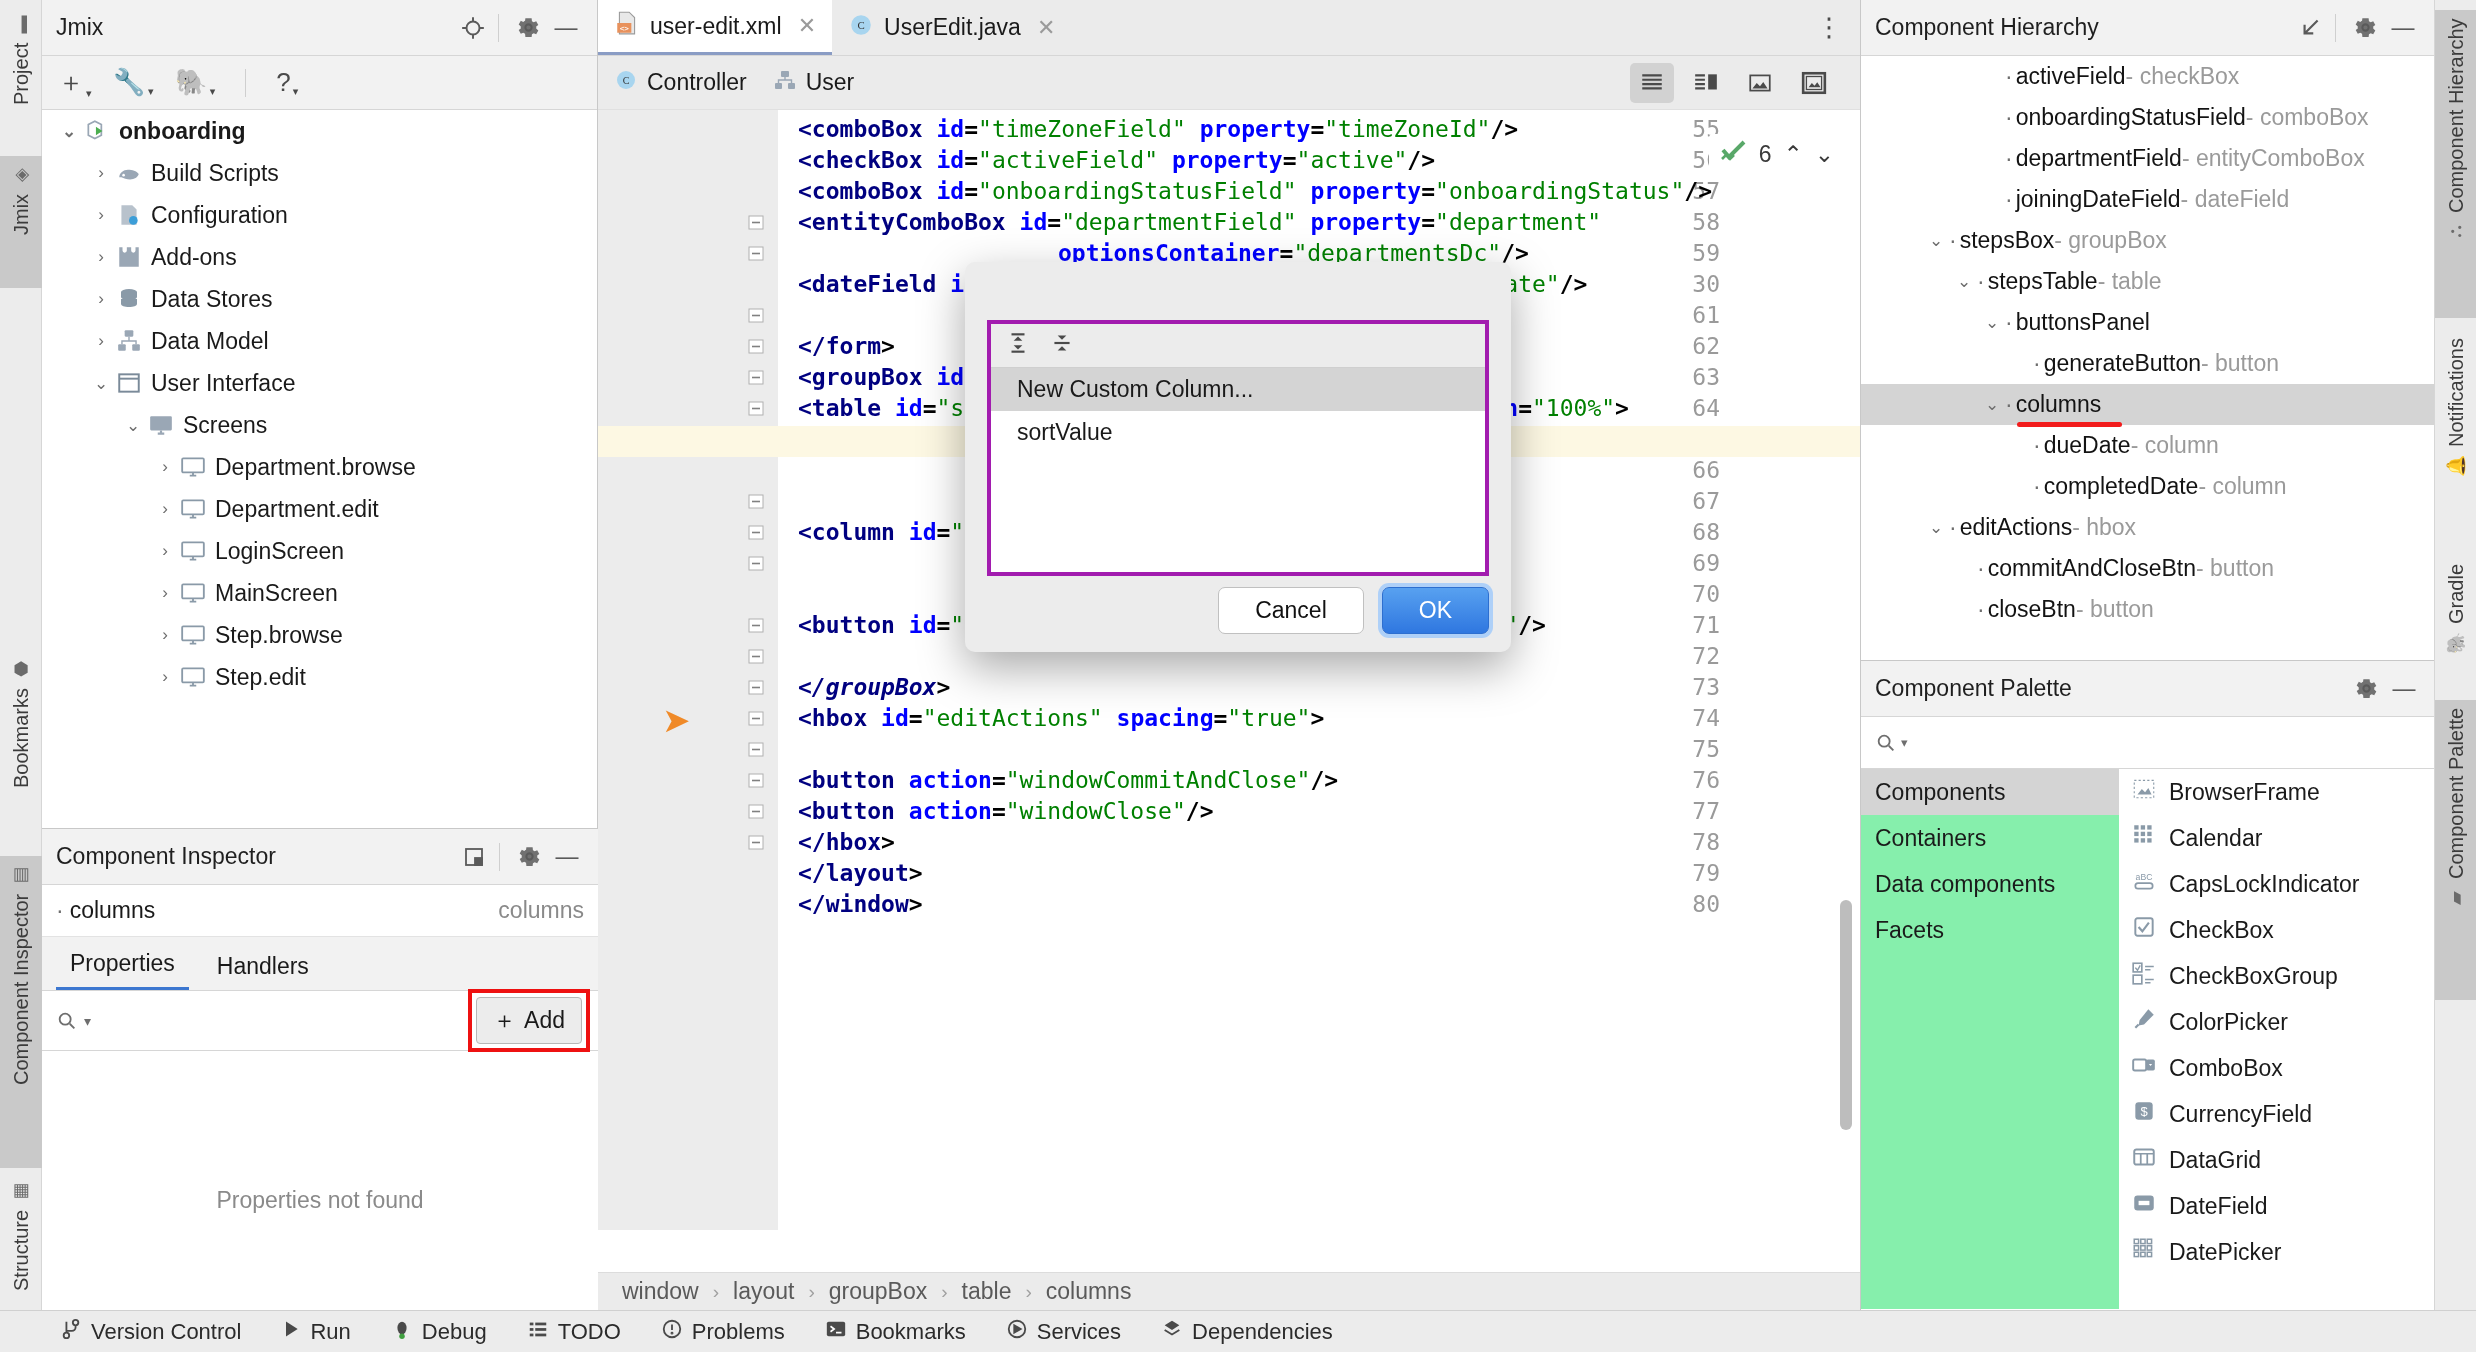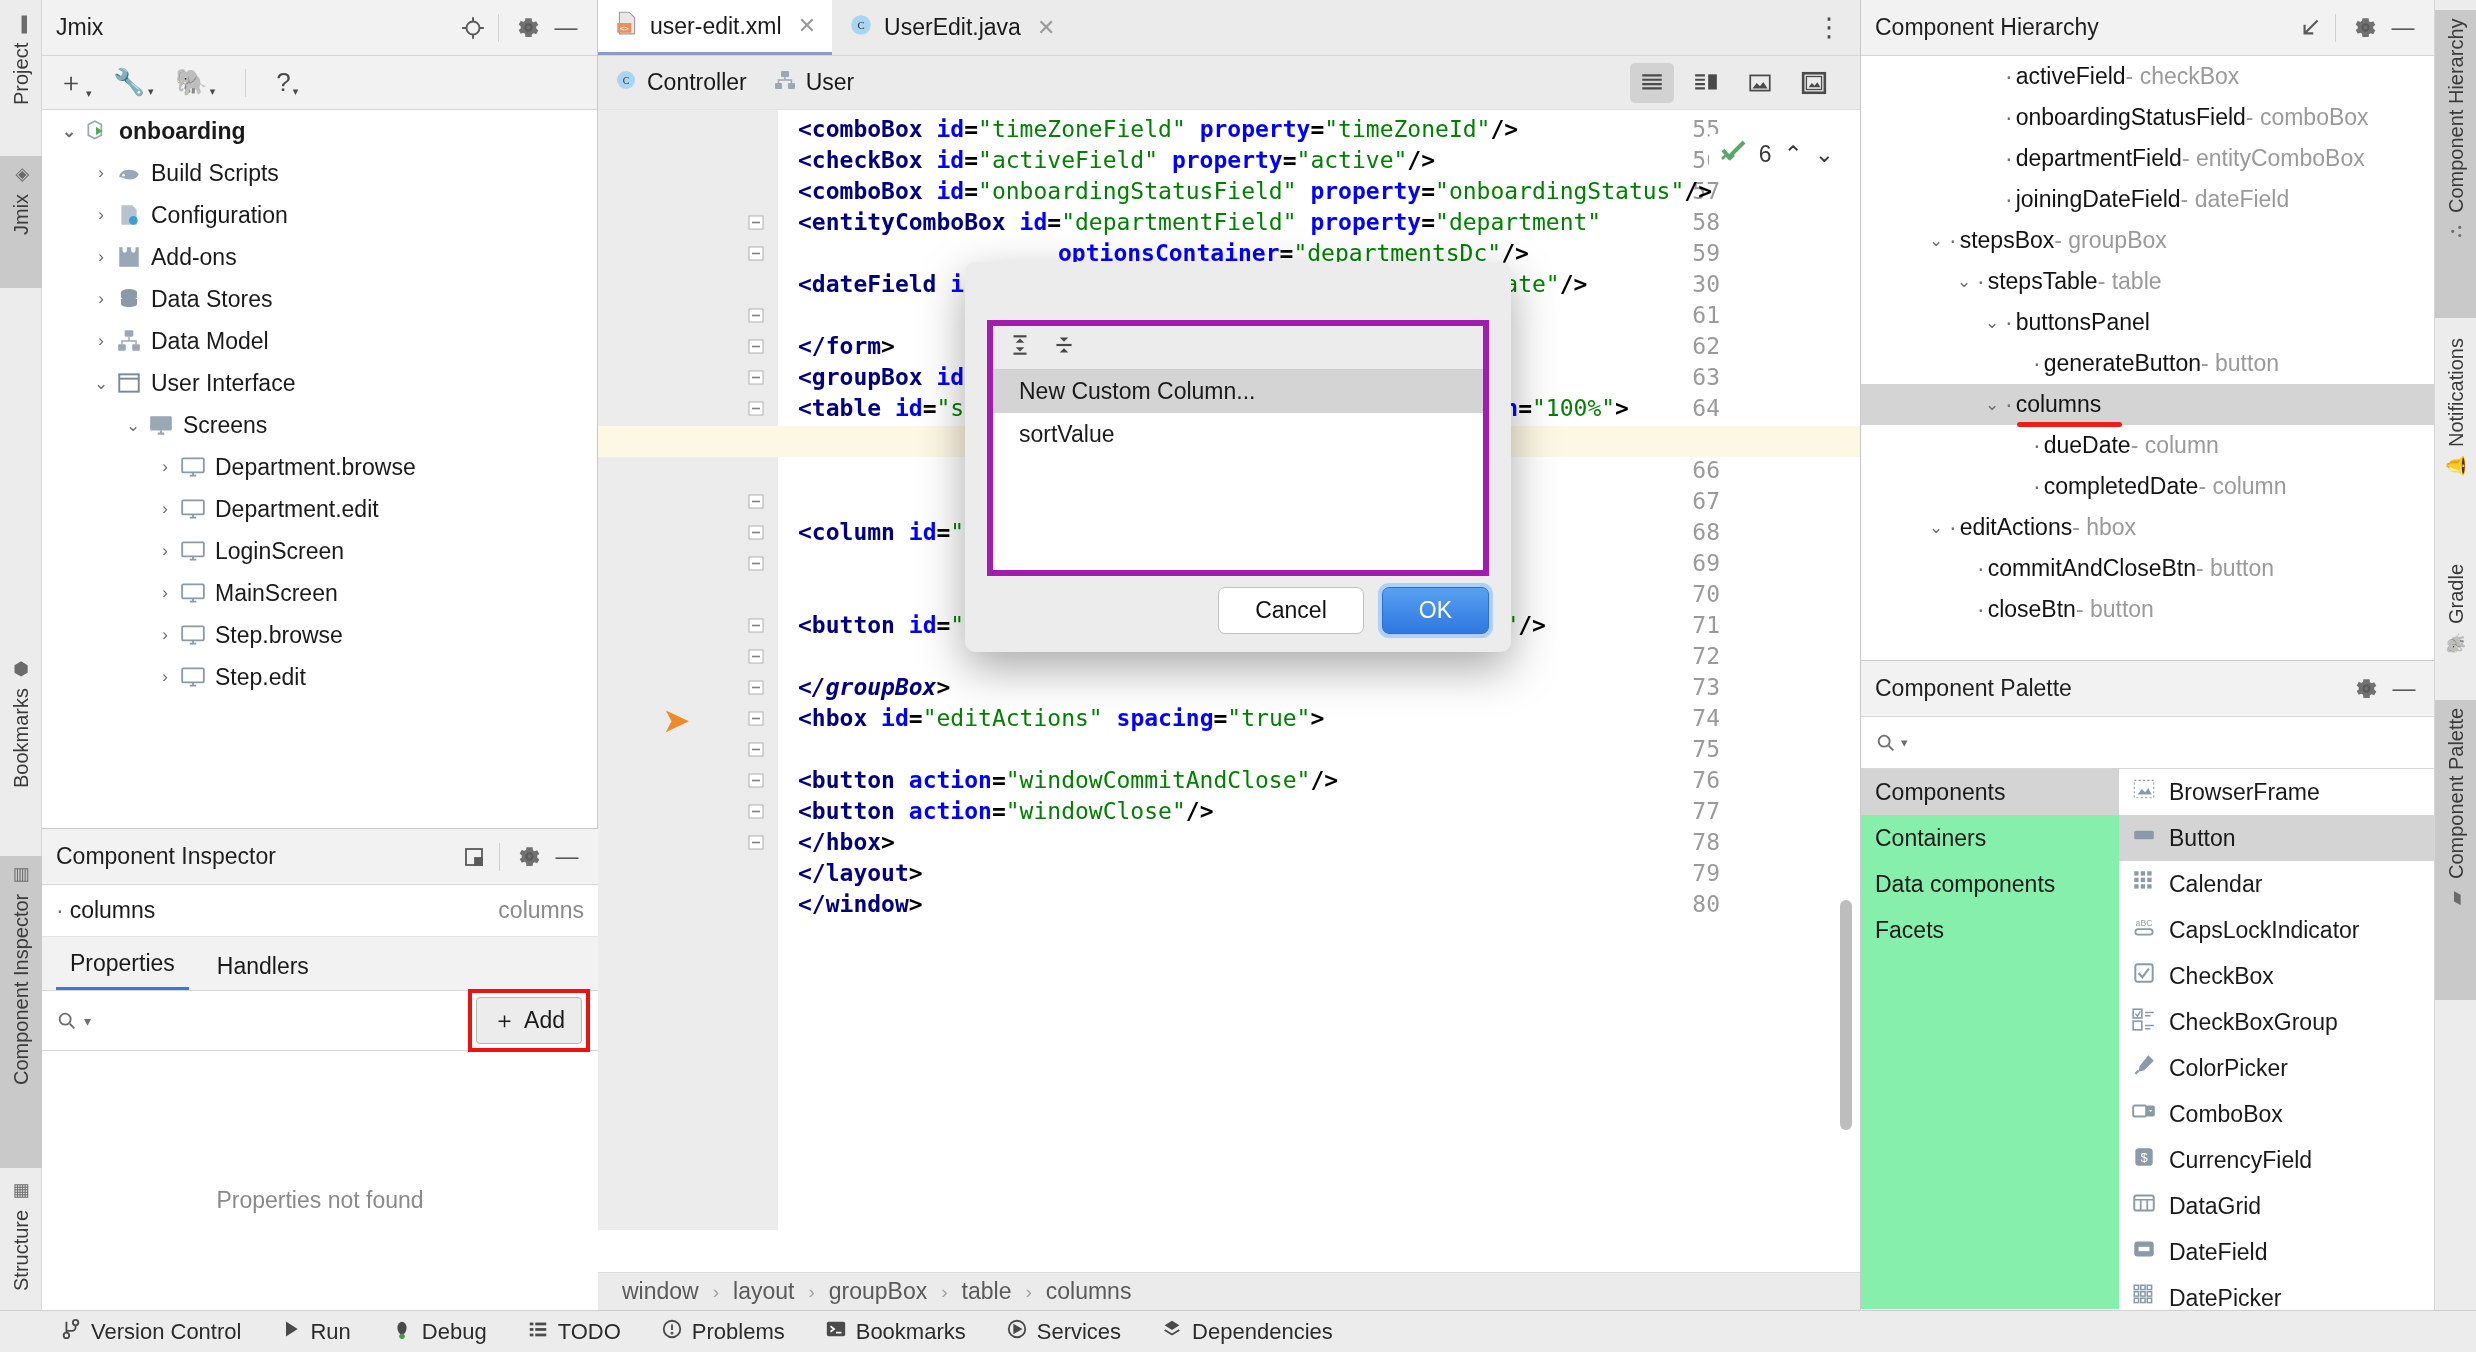--- a/index.html
+++ b/index.html
@@ -174,21 +174,21 @@
   }
   .mac-title { height: 58px; display: flex; align-items: center; position: relative; }
   .tlights { display: flex; gap: 12px; padding-left: 18px; }
   .tl { width: 22px; height: 22px; border-radius: 50%; }
   .tl.r { background: #ec6a5e; }
   .tl.y { background: #cccccc; }
   .tl.g { background: #cccccc; }
   .mac-title .mt { position: absolute; left: 0; right: 0; text-align: center;
                    font-size: 24px; font-weight: bold; color: #3c3c3c; }
   .dlist { position: absolute; left: 22px; top: 58px; right: 22px; height: 256px;
-           background: #fff; border: 6px solid #a21caf; }
+           background: #fff; border: 4px solid #a21caf; }
   .dtoolbar { height: 44px; background: #ececec; border-bottom: 1px solid #cfcfcf;
               display: flex; align-items: center; gap: 18px; padding-left: 14px; }
   .ditem { height: 43px; display: flex; align-items: center; padding-left: 26px;
            font-size: 23px; }
   .ditem.sel { background: #d4d4d4; }
   .dbuttons { position: absolute; right: 22px; bottom: 18px; display: flex; gap: 18px; }
   .btn { font-size: 23px; border-radius: 7px; padding: 9px 36px; }
   .btn.cancel { background: #fff; border: 1px solid #c0c0c0; color: #111; }
   .btn.ok { background: linear-gradient(#58a1f0, #2f77e0); color: #fff;
             border: 1px solid #2d6fd0; box-shadow: 0 0 0 4px #aed0f8; }
@@ -807,26 +807,20 @@
             </div>
           </div>
         <div class="pitems" id="pitems">
             <div class="pitem">
               <span><svg width="26" height="26" viewBox="0 0 24 24">
                   <rect x="3" y="4" width="18" height="16" fill="none" stroke="#8a9aa8" stroke-dasharray="2 2"></rect>
                   <path d="M6 17l4-5 3 3 3-4 3 6z" fill="#8a9aa8"></path>
                 </svg></span>
               <span>BrowserFrame</span>
             </div>
-            <div class="pitem sel">
-              <span><svg width="26" height="26" viewBox="0 0 24 24">
-                  <rect x="3" y="8" width="18" height="8" rx="1.5" fill="#8a9aa8"></rect>
-                </svg></span>
-              <span>Button</span>
-            </div>
             <div class="pitem">
               <span><svg width="26" height="26" viewBox="0 0 24 24" fill="#8a9aa8">
                   <rect x="3" y="3" width="4" height="4"></rect>
                   <rect x="9" y="3" width="4" height="4"></rect>
                   <rect x="15" y="3" width="4" height="4"></rect>
                   <rect x="3" y="9" width="4" height="4"></rect>
                   <rect x="9" y="9" width="4" height="4"></rect>
                   <rect x="15" y="9" width="4" height="4"></rect>
                   <rect x="3" y="15" width="4" height="4"></rect>
                   <rect x="9" y="15" width="4" height="4"></rect>

